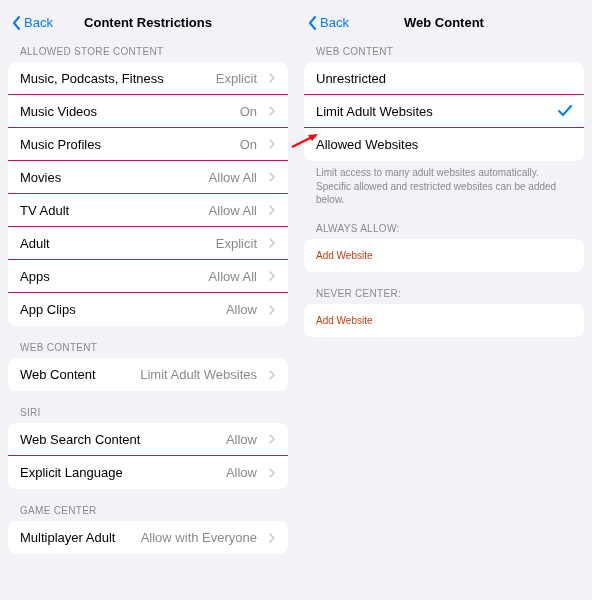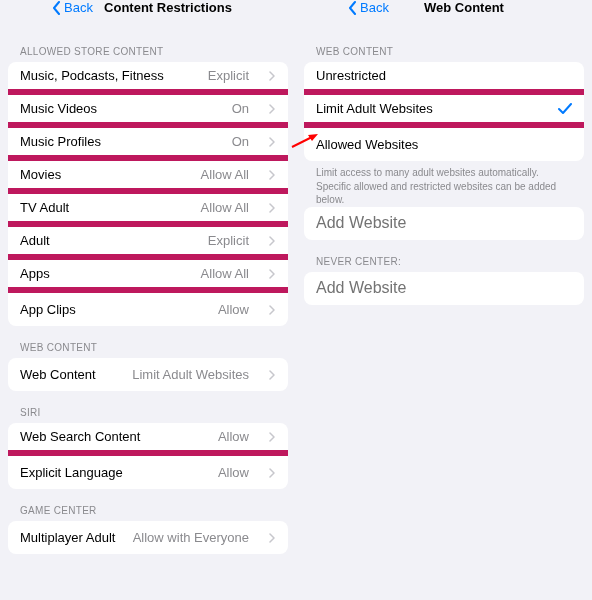--- a/index.html
+++ b/index.html
@@ -7,32 +7,32 @@
       font-family: -apple-system, BlinkMacSystemFont, "Segoe UI", Helvetica, Arial, sans-serif;
       background: #f2f2f7;
       width: 592px;
       height: 600px;
       display: flex;
       overflow: hidden;
       font-size: 13px;
       color: #000;
     }
     .panel { width: 296px; height: 600px; overflow: hidden; }
-    .nav { display: flex; align-items: flex-start; height: 30px; padding: 0 12px; position: relative; margin-left: 40px; }
+    .nav { display: flex; align-items: flex-end; height: 30px; padding: 0 12px; position: relative; }
     .back { display: flex; align-items: center; color: #007aff; font-size: 13px; cursor: pointer; }
     .back svg { margin-right: 2px; }
     .title { position: absolute; left: 0; right: 0; text-align: center; font-weight: 700; font-size: 13px; pointer-events: none; }
     .section-header { color: #8a8a8e; font-size: 10px; padding: 16px 20px 5px 20px; letter-spacing: 0.3px; }
     .section-footer { color: #8a8a8e; font-size: 10px; padding: 5px 20px 0 20px; line-height: 1.35; }
     .group { background: #fff; border-radius: 8px; margin: 0 8px; overflow: hidden; }
-    .row { display: flex; align-items: center; height: 33px; padding: 0 12px; border-bottom: 6px solid #be185d; cursor: pointer; }
+    .row { display: flex; align-items: center; height: 33px; padding: 0 12px; border-bottom: 1px solid #be185d; cursor: pointer; }
     .row:last-child { border-bottom: none; }
     .row-label { flex: 1; font-size: 13px; color: #000; }
-    .row-value { color: #8a8a8e; font-size: 13px; margin-right: 20px; }
-    .row-link { color: #737373; font-size: 16px; }
+    .row-value { color: #8a8a8e; font-size: 13px; margin-right: 12px; }
+    .row-link { color: #c2410c; font-size: 10px; }
     .chevron { color: #c7c7cc; }
     .check { color: #007aff; }
     .arrow-annotation { position: absolute; left: 290px; top: 133px; pointer-events: none; z-index: 10; }
   </style>
 </head>
 <body>
 
 <div class="panel">
   <div class="nav">
     <div class="back">
@@ -166,20 +166,21 @@
         <svg class="check" width="14" height="12" viewBox="0 0 14 12">
           <path d="M1 6 L5 10 L13 1" stroke="#007aff" stroke-width="2" fill="none" stroke-linecap="round" stroke-linejoin="round"></path>
         </svg>
       </div>
       <div class="row">
         <span class="row-label">Allowed Websites</span>
       </div>
     </div>
   <div class="section-footer">Limit access to many adult websites automatically. Specific allowed and restricted websites can be added below.</div>
 
+  <div class="section-header">ALWAYS ALLOW:</div>
   <div class="group">
     <div class="row">
       <span class="row-link">Add Website</span>
     </div>
   </div>
 
   <div class="section-header">NEVER CENTER:</div>
   <div class="group">
     <div class="row">
       <span class="row-link">Add Website</span>

